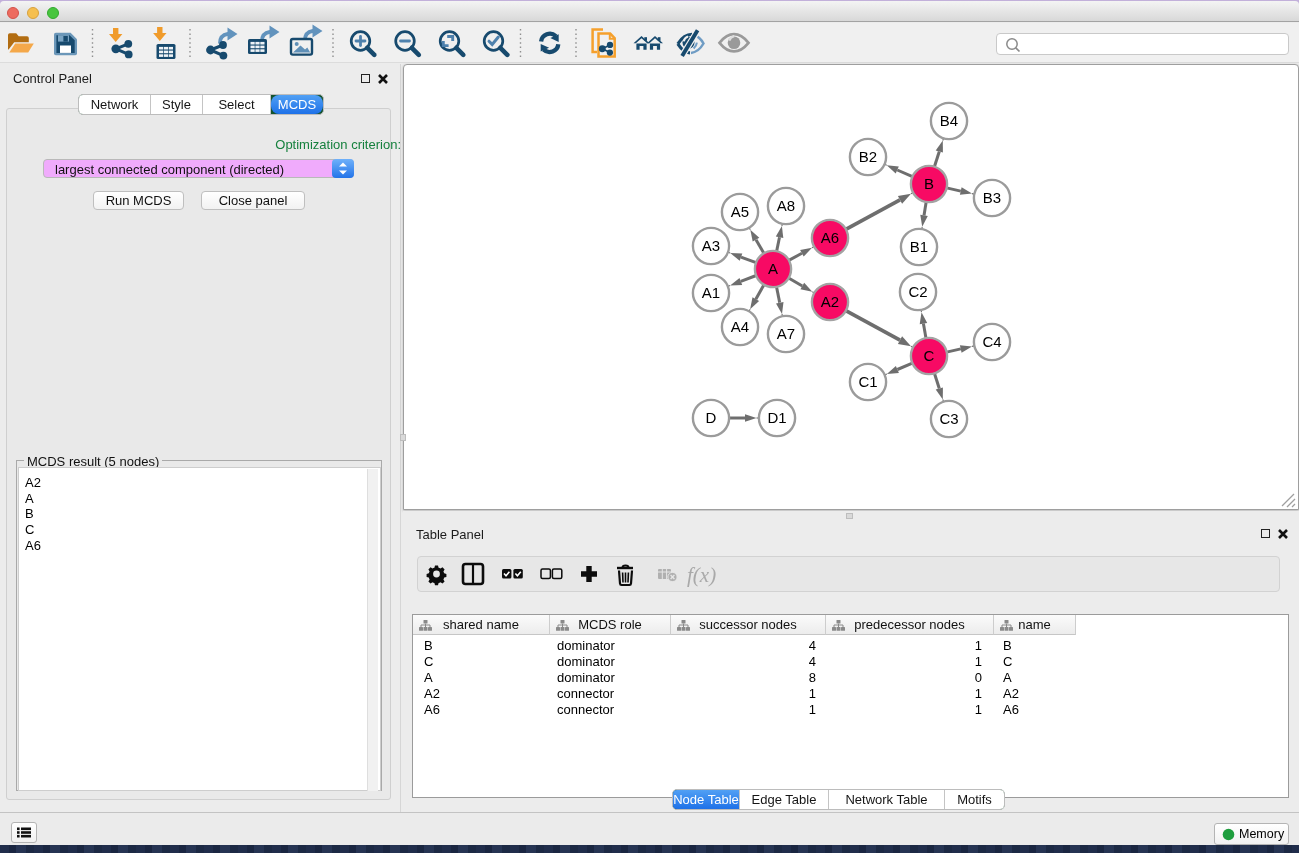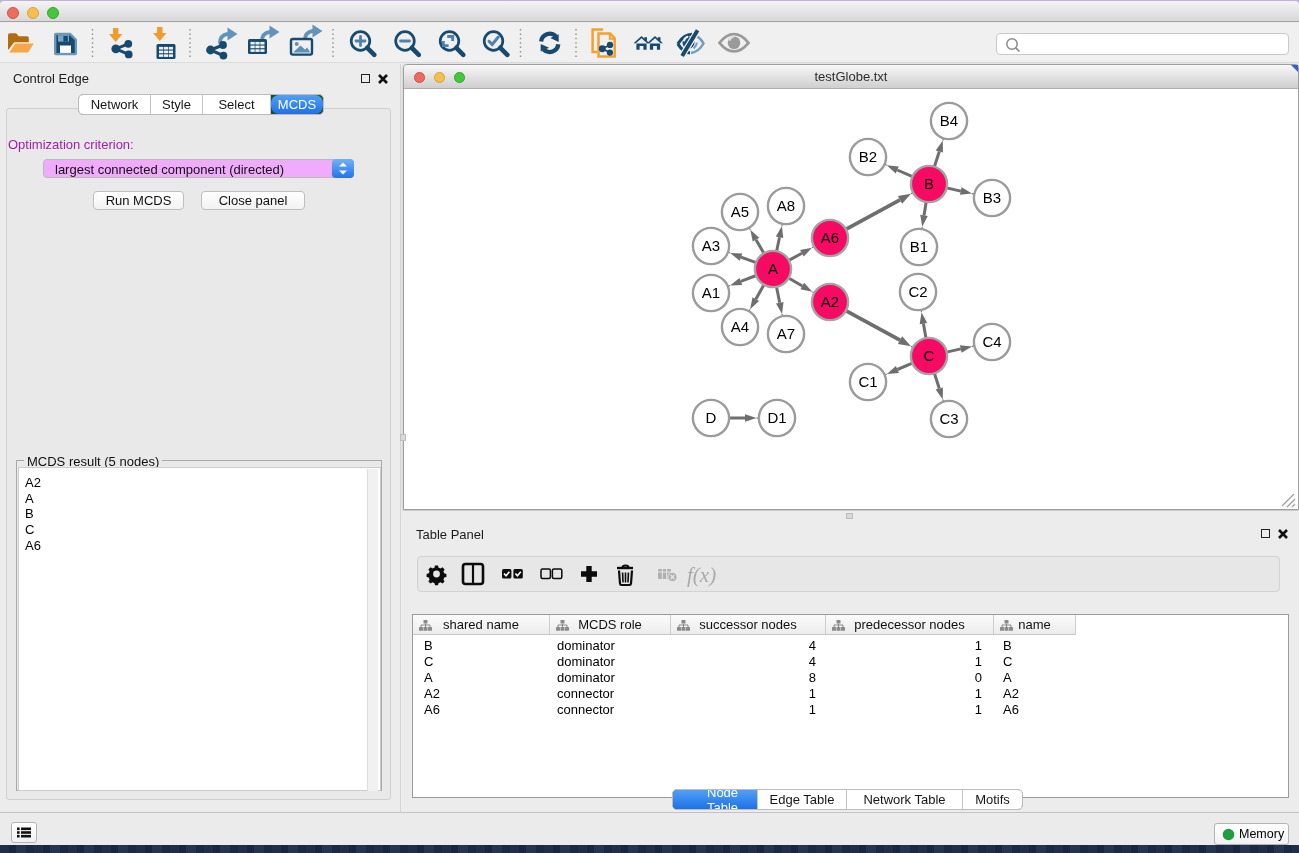--- a/index.html
+++ b/index.html
@@ -184,59 +184,52 @@
 </svg>
 <div class="abs searchbox" style="left:996px;top:10px;">
 <svg width="24" height="20" style="position:absolute;left:6px;top:1px">
 <circle cx="9" cy="9" r="5.2" fill="none" stroke="#8a8a8a" stroke-width="1.5"></circle>
 <line x1="12.8" y1="12.8" x2="16.5" y2="16.5" stroke="#8a8a8a" stroke-width="1.7"></line>
 </svg>
 </div>
 </div>
 
 <div class="abs" style="left:0;top:64px;width:401px;height:748px;background:#ececec;border-right:1px solid #d6d6d6;">
-  <div class="ptitle" style="position:absolute;left:13px;top:7px;">Control Edge</div>
+  <div class="ptitle" style="position:absolute;left:13px;top:7px;">Control Panel</div>
   <div class="sqicon" style="left:361px;top:10px;"></div>
   <svg width="12" height="12" style="position:absolute;left:377px;top:9px;">
       <path d="M2,2 L10,10 M10,2 L2,10" stroke="#111" stroke-width="2.6"></path>
     </svg>
   <div class="abs cpanelbox" style="top:44px;"></div>
   <div class="tabrow" style="left:78px;top:30px;">
     <div class="tab" style="width:72px;">Network</div>
     <div class="tab" style="width:52px;">Style</div>
     <div class="tab" style="width:68px;">Select</div>
     <div class="tab sel" style="width:52px;border-radius:8px;">MCDS</div>
   </div>
-  <div style="position:absolute;left:0;top:72.5px;width:401px;text-align:left;font-size:13px;color:#a21caf;padding-left:8px;">Optimization criterion:</div>
+  <div style="position:absolute;left:0;top:72.5px;width:401px;text-align:right;font-size:13px;color:#15803d;padding-left:8px;">Optimization criterion:</div>
   <div style="position:absolute;left:43px;top:95px;width:311px;height:19px;background:#f0abfc;border:1px solid #b9b9b9;border-radius:4px;">
      <div style="position:absolute;left:11px;top:1px;font-size:13px;line-height:17px;color:#111;">largest connected component (directed)</div>
      <div style="position:absolute;right:-1px;top:-1px;width:22px;height:19px;border-radius:4px;background:linear-gradient(#6fb1fa,#2374e9);">
        <svg width="22" height="19">
           <path d="M7,7.6 L11,3.4 L15,7.6 Z M7,11.4 L11,15.6 L15,11.4 Z" fill="#fff"></path>
         </svg>
      </div>
   </div>
   <div class="btn" style="left:93px;top:127px;width:91px;">Run MCDS</div>
   <div class="btn" style="left:201px;top:127px;width:104px;">Close panel</div>
   <div class="groupbox" style="top:396px;">
     <div class="legend">MCDS result (5 nodes)</div>
     <div class="mcdslist">A2<br>A<br>B<br>C<br>A6
       <div style="position:absolute;right:2px;top:1px;width:11px;height:322px;background:#f1f1f1;border-left:1px solid #dedede;"></div>
     </div>
   </div>
 </div>
 
 <div class="abs netwin">
-  <div class="nettitle">
-    <div class="tl" style="left:10px;top:7px;width:10.5px;height:10.5px;background:#ed6b5f;border:1px solid #d3524a;"></div>
-    <div class="tl" style="left:30px;top:7px;width:10.5px;height:10.5px;background:#f5bf4f;border:1px solid #d8a13d;"></div>
-    <div class="tl" style="left:50px;top:7px;width:10.5px;height:10.5px;background:#48c53f;border:1px solid #32a92e;"></div>
-    <div style="position:absolute;left:0;width:100%;top:4px;text-align:center;font-size:13px;color:#2e2e2e;">testGlobe.txt</div>
-    <div style="position:absolute;right:0;top:0;width:0;height:0;border-top:7px solid #2e62d9;border-left:7px solid transparent;"></div>
-  </div>
   <div class="canvas">
 <svg id="graph" width="894" height="420" style="position:absolute;left:0;top:0">
         <line x1="359.0" y1="163.4" x2="351.0" y2="149.7" stroke="#6e6e6e" stroke-width="3.0"></line>
         <line x1="345.3" y1="139.7" x2="344.0" y2="137.6" stroke="#6e6e6e" stroke-width="1.1"></line>
         <polygon points="345.3,139.7 354.3,147.8 347.7,151.6" fill="#6e6e6e"></polygon>
         <line x1="371.6" y1="161.4" x2="374.5" y2="147.3" stroke="#6e6e6e" stroke-width="3.0"></line>
         <line x1="376.9" y1="136.1" x2="377.4" y2="133.6" stroke="#6e6e6e" stroke-width="1.1"></line>
         <polygon points="376.9,136.1 378.3,148.1 370.8,146.6" fill="#6e6e6e"></polygon>
         <line x1="351.1" y1="172.7" x2="336.0" y2="167.1" stroke="#6e6e6e" stroke-width="3.0"></line>
         <line x1="325.2" y1="163.1" x2="322.9" y2="162.3" stroke="#6e6e6e" stroke-width="1.1"></line>
@@ -462,21 +455,21 @@
       <div class="rowtxt" style="left:300px;width:103px;text-align:right;top:71.0px;">1</div>
       <div class="rowtxt" style="left:466px;width:103px;text-align:right;top:71.0px;">1</div>
       <div class="rowtxt" style="left:590px;top:71.0px;">A2</div>
       <div class="rowtxt" style="left:11px;top:86.9px;">A6</div>
       <div class="rowtxt" style="left:144px;top:86.9px;">connector</div>
       <div class="rowtxt" style="left:300px;width:103px;text-align:right;top:86.9px;">1</div>
       <div class="rowtxt" style="left:466px;width:103px;text-align:right;top:86.9px;">1</div>
       <div class="rowtxt" style="left:590px;top:86.9px;">A6</div>  
     </div>
   <div class="tabrow" style="left:269px;top:278px;">
-    <div class="tab sel" style="width:85px;padding-left:34px;">Node Table</div>
+    <div class="tab sel" style="width:67px;">Node Table</div>
     <div class="tab" style="width:89px;">Edge Table</div>
     <div class="tab" style="width:116px;">Network Table</div>
     <div class="tab" style="width:59px;">Motifs</div>
   </div>
 </div>
 
 <div class="abs statusbar">
   <div class="sbtn" style="left:11px;top:9px;width:26px;height:21px;">
     <svg width="24" height="19" style="position:absolute;left:0;top:0">
       <g fill="#111">

